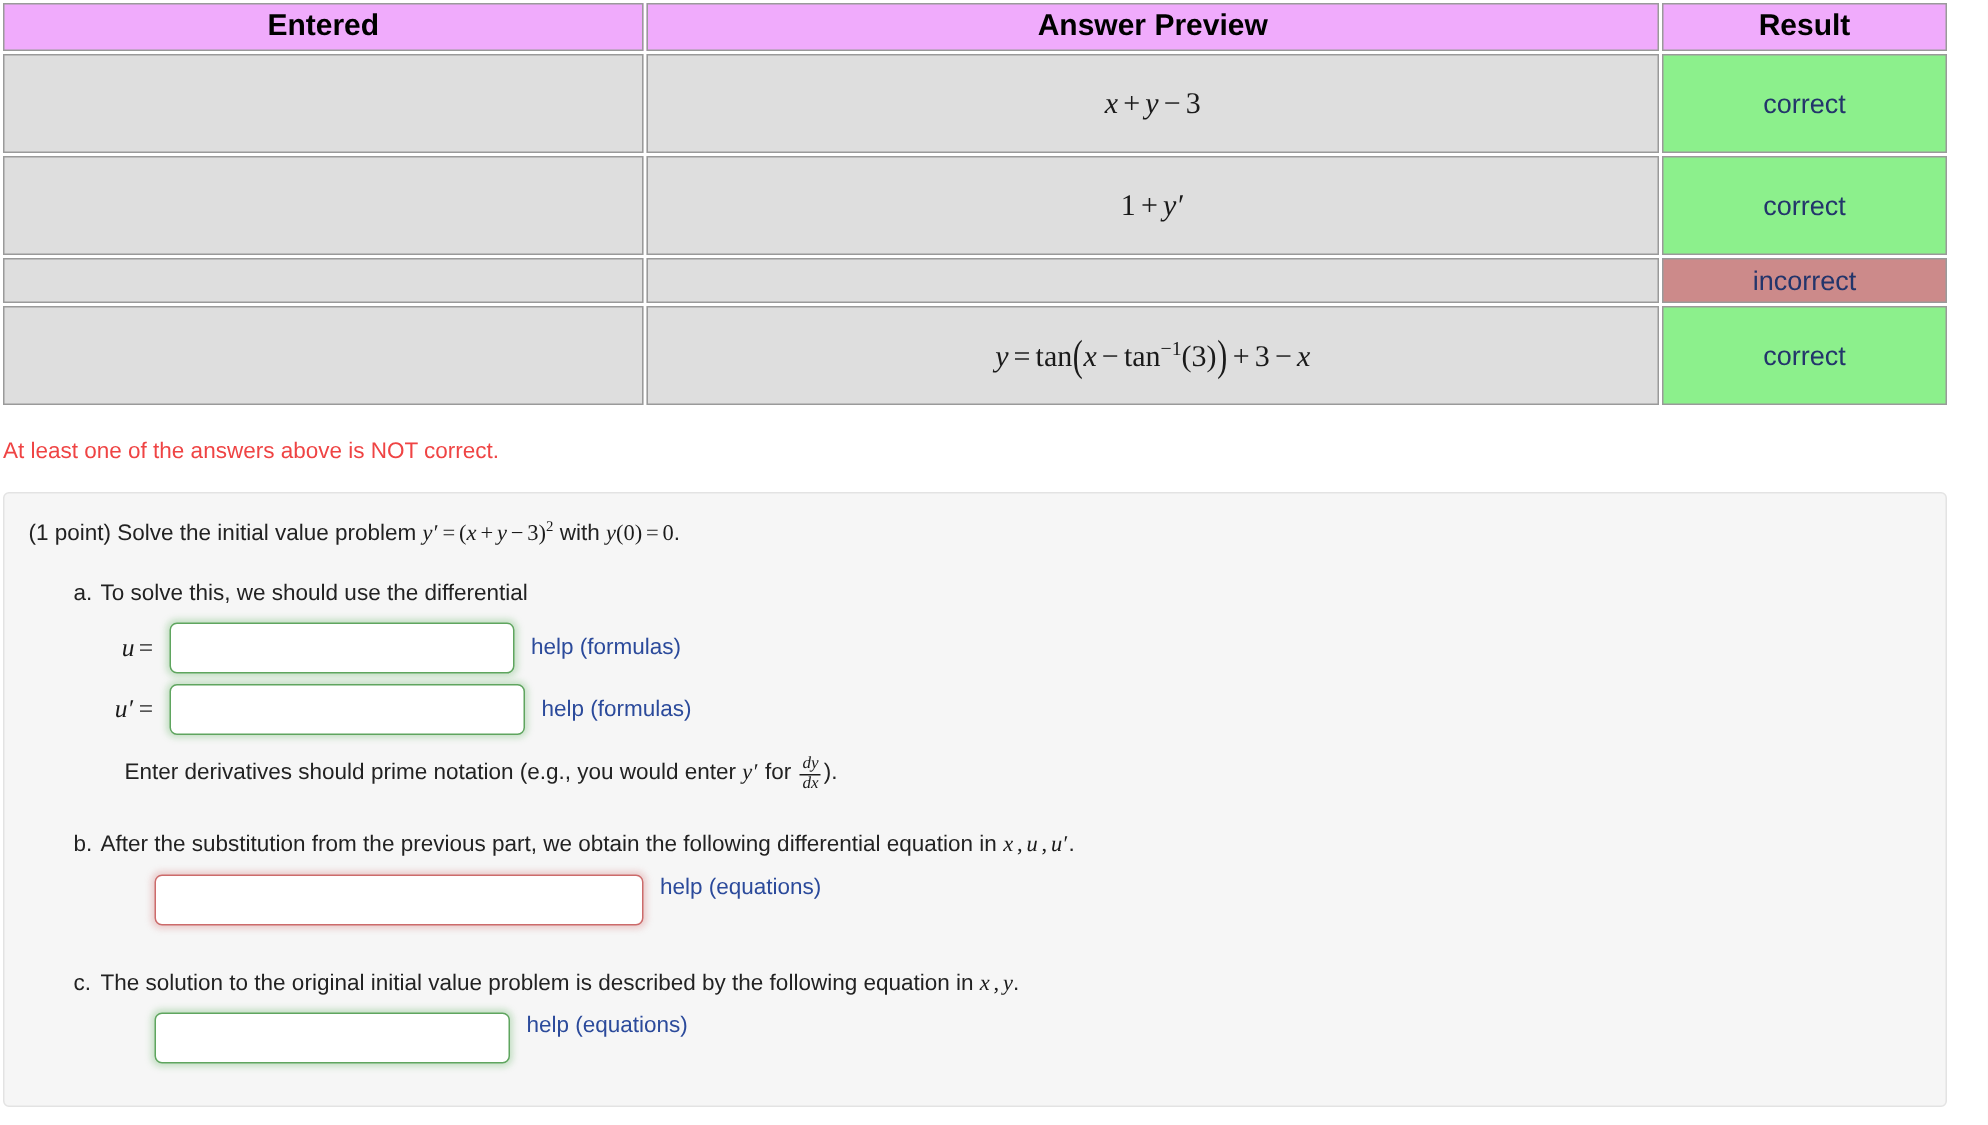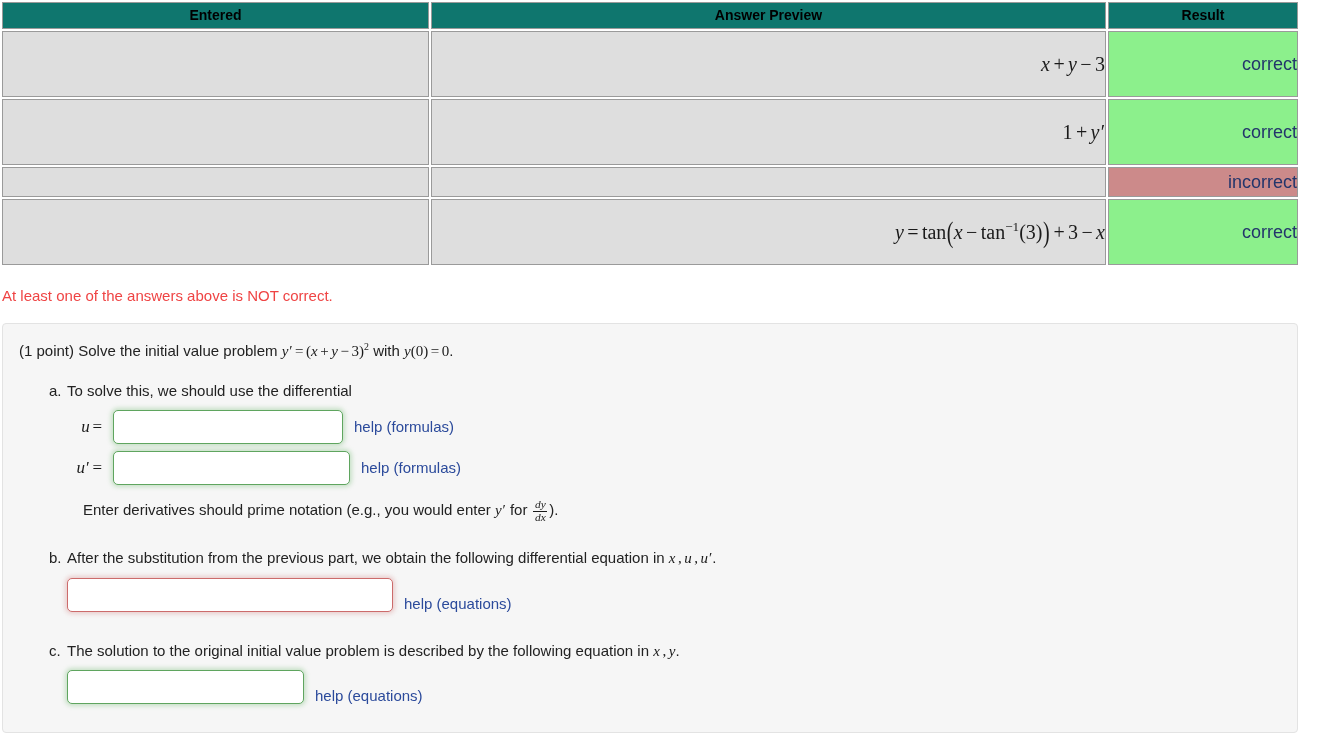--- a/index.html
+++ b/index.html
@@ -59,34 +59,34 @@
 
   
   .results-table {
     border-collapse: separate;
     border-spacing: 2px;
     width: 1296px;
     margin: 0;
     table-layout: fixed;
   }
   .results-table th {
-    background: #0f766e;
+    background: #f0abfc;
     border: 1px solid #9a9a9a;
-    font-size: 14px;
+    font-size: 20px;
     font-weight: bold;
     color: #000000;
     text-align: center;
     padding: 3px 4px 4px;
     height: 18px;
     vertical-align: middle;
   }
   .results-table td {
     background: #dedede;
     border: 1px solid #9a9a9a;
-    text-align: right;
+    text-align: center;
     vertical-align: middle;
     padding: 0;
   }
   .col-entered { width: 427px; }
   .col-preview { width: 675px; }
   .col-result  { width: 190px; }
 
   td.cell-entered { height: 64px; }
   td.cell-preview { font-size: 20px; }
   td.cell-result {
@@ -187,21 +187,21 @@
     text-decoration: none;
     cursor: pointer;
     white-space: nowrap;
   }
   .note-line {
     margin: 14px 0 0 34px;
     font-size: 15px;
   }
   .part-b { margin-top: 24px; }
   .part-c { margin-top: 28px; }
-  .sub-answer { margin: 8px 0 0 18px; display: flex; align-items: flex-end; }
+  .sub-answer { margin: 8px 0 0 54px; display: flex; align-items: flex-start; }
 </style>
 </head>
 <body>
 
 <table class="results-table">
   <colgroup>
     <col class="col-entered">
       <col class="col-preview">
       <col class="col-result">
   </colgroup>

